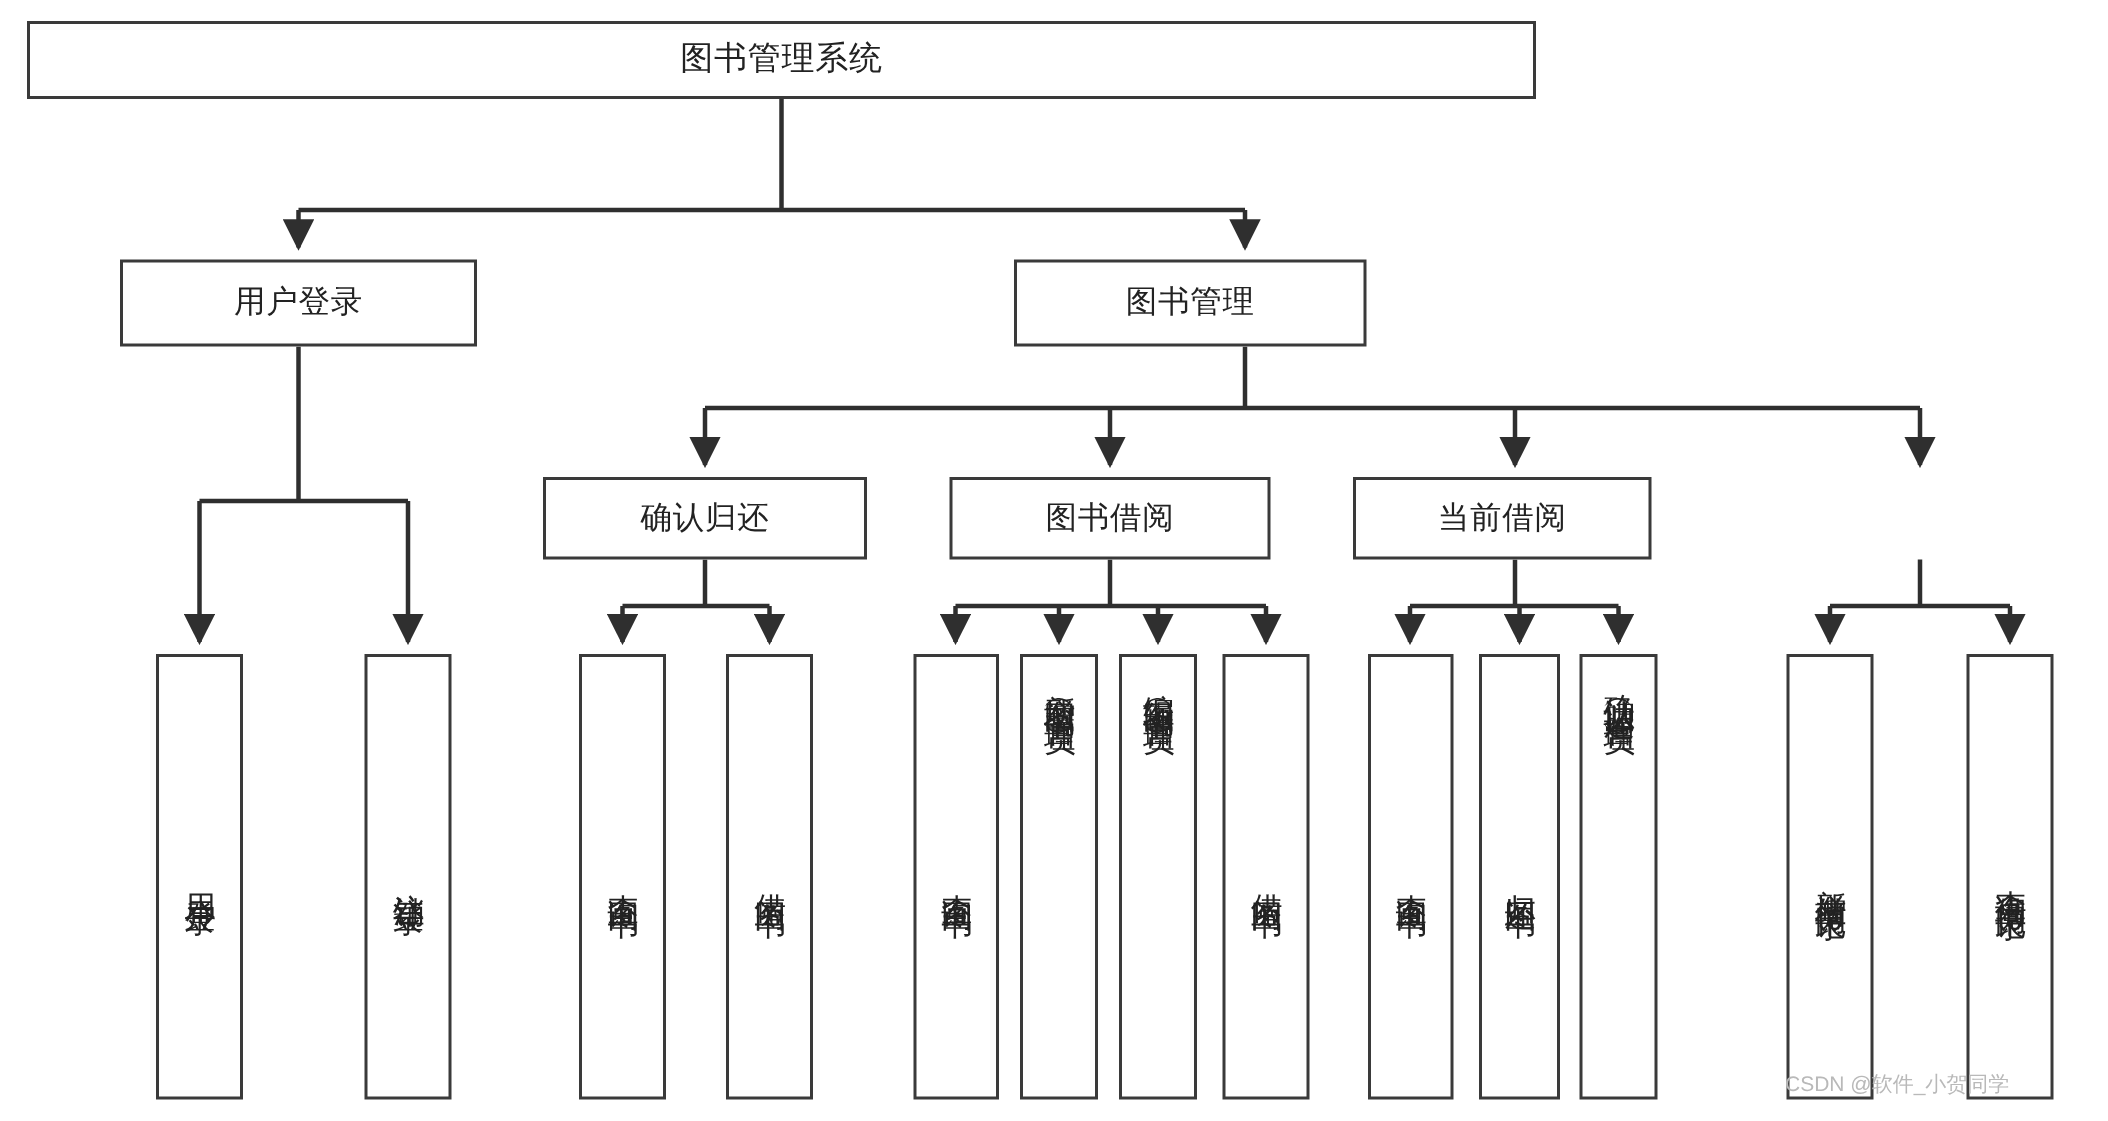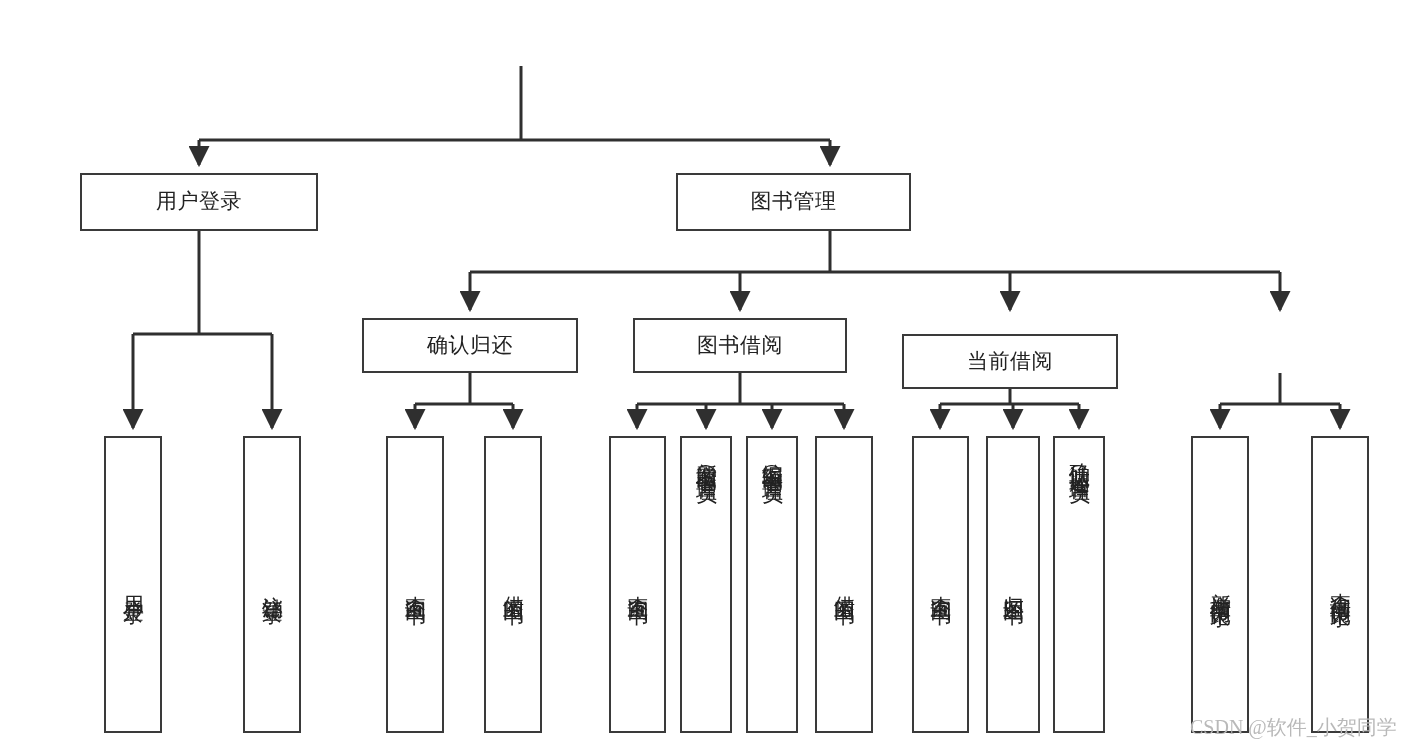--- a/index.html
+++ b/index.html
@@ -59,24 +59,24 @@
     letter-spacing: 3px;
     line-height: 1;
   }
   .node.vert.centered {
     align-items: center;
     padding-top: 0;
   }
   .watermark {
     position: absolute;
     color: #b9b9b9;
-    font-size: 20px;
+    font-size: 14px;
     white-space: nowrap;
     z-index: 5;
-    font-family: Liberation Serif, serif;
+    font-family: Liberation Sans, sans-serif;
   }
 </style>
 </head>
 <body>
 
 <div id="canvas">
 
   <svg id="wires" viewBox="0 0 1405 747" xmlns="http://www.w3.org/2000/svg">
     <defs>
       <marker id="arrow" viewBox="0 0 10 10" refX="9" refY="5" markerWidth="7" markerHeight="7" orient="auto-start-reverse">
@@ -120,35 +120,38 @@
       <path d="M 1013 404 L 1013 428" marker-end="url(#arrow)"></path>
       <path d="M 1079 404 L 1079 428" marker-end="url(#arrow)"></path>
 
       <path d="M 1280 373 L 1280 404"></path>
       <path d="M 1220 404 L 1340 404"></path>
       <path d="M 1220 404 L 1220 428" marker-end="url(#arrow)"></path>
       <path d="M 1340 404 L 1340 428" marker-end="url(#arrow)"></path>
     </g>
   </svg>
 
+  <div class="node root horiz" id="n-root" style="left:18px; top:14px; width:1006px; height:52px;">
+    <span class="node-label">图书管理系统</span>
+  </div>
 
   <div class="node horiz" style="left:80px; top:173px; width:238px; height:58px;">
     <span class="node-label">用户登录</span>
   </div>
   <div class="node horiz" style="left:676px; top:173px; width:235px; height:58px;">
     <span class="node-label">图书管理</span>
   </div>
 
   <div class="node horiz" style="left:362px; top:318px; width:216px; height:55px;">
     <span class="node-label">确认归还</span>
   </div>
   <div class="node horiz" style="left:633px; top:318px; width:214px; height:55px;">
     <span class="node-label">图书借阅</span>
   </div>
-  <div class="node horiz" style="left:902px; top:334px; width:216px; height:55px;justify-content:center;">
+  <div class="node horiz" style="left:902px; top:318px; width:199px; height:55px;justify-content:center;">
     <span class="node-label">当前借阅</span>
   </div>
 
   <div class="node vert centered" style="left:104px; top:436px; width:58px; height:297px;">
     <span class="node-label">用户登录</span>
   </div>
   <div class="node vert centered" style="left:243px; top:436px; width:58px; height:297px;">
     <span class="node-label">注销登录</span>
   </div>
   <div class="node vert centered" style="left:386px; top:436px; width:58px; height:297px;">

